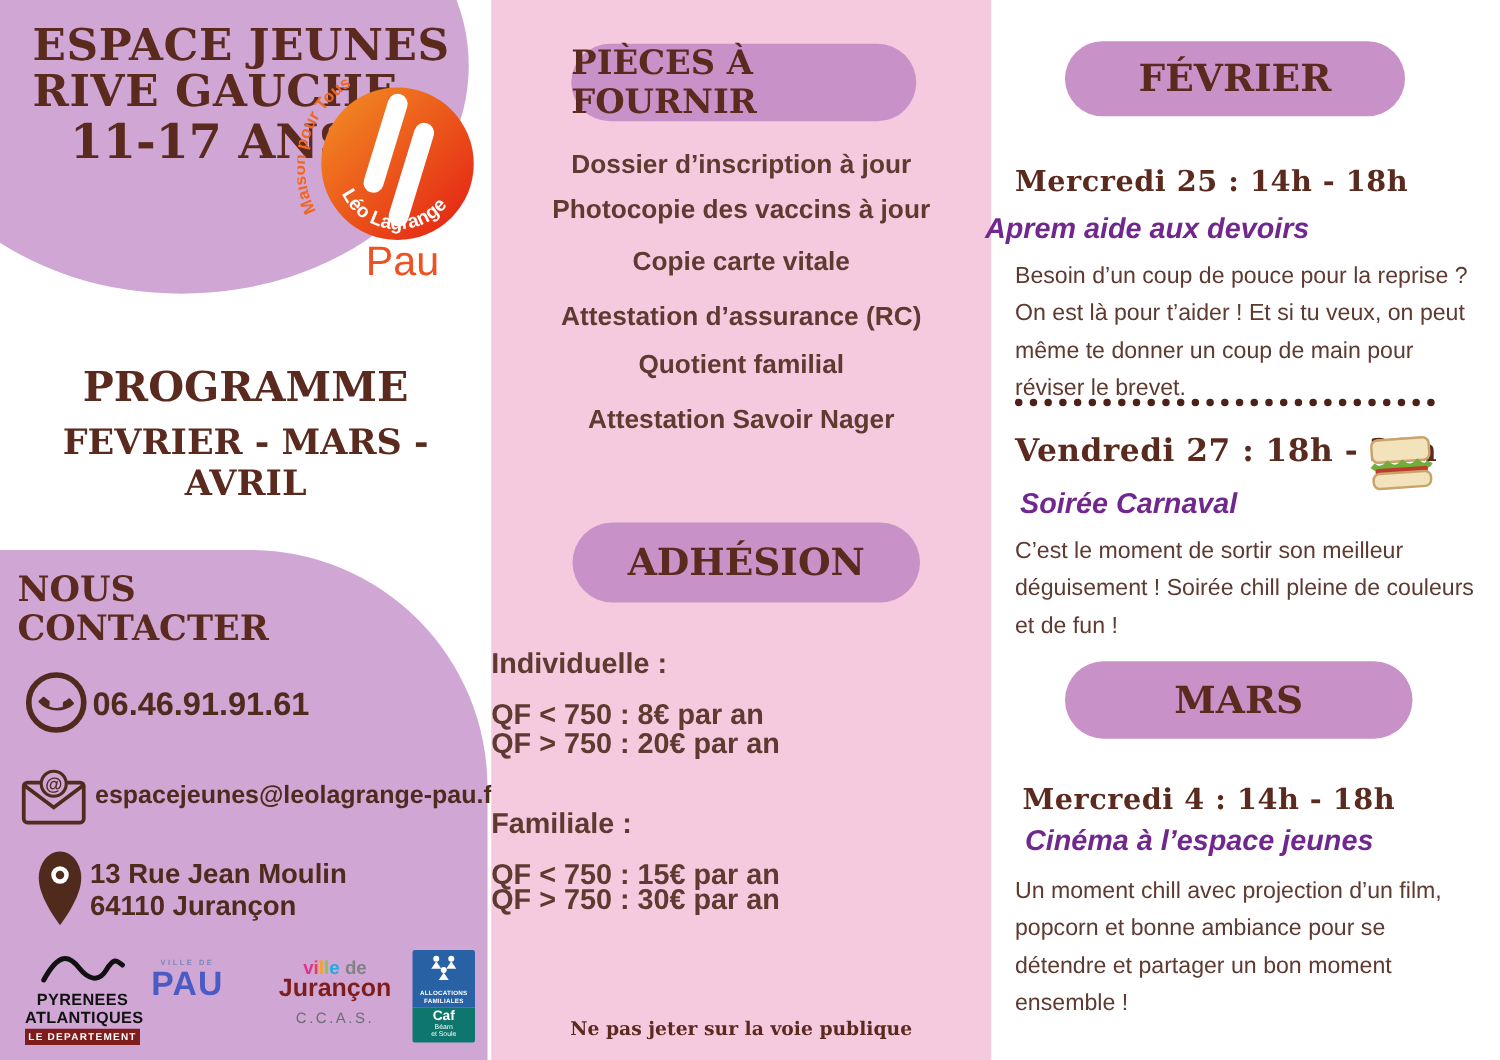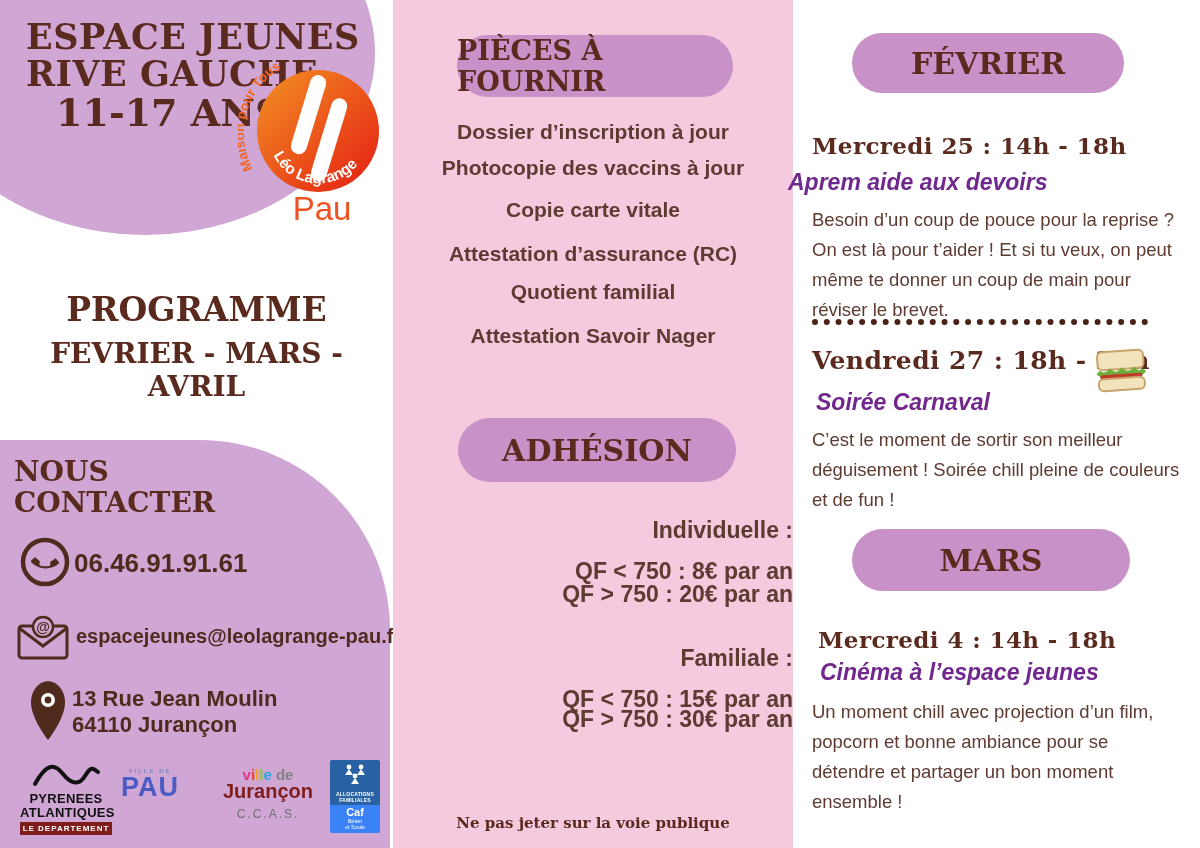--- a/index.html
+++ b/index.html
@@ -32,21 +32,21 @@
 
   
   .pill{position:absolute;background:var(--pill);border-radius:34px;display:flex;align-items:center;justify-content:center;font-family:"DejaVu Serif","Liberation Serif",serif;font-weight:bold;color:var(--brown);}
   .pill-pieces{left:457px;top:35px;width:276px;height:62px;font-size:27px;}
   .pill-adh{left:458px;top:418px;width:278px;height:64px;font-size:30px;}
   .pill-fev{left:852px;top:33px;width:272px;height:60px;font-size:30px;}
   .pill-mars{left:852px;top:529px;width:278px;height:62px;font-size:30px;}
 
   
   .mid-item{position:absolute;left:393px;width:400px;text-align:center;font-size:21px;}
-  .mid-center{position:absolute;left:393px;width:400px;text-align:right;}
+  .mid-center{position:absolute;left:393px;width:400px;text-align:left;}
   .qf{font-size:23px;}
   .footer-note{left:393px;top:814px;width:400px;text-align:center;font-size:15px;}
 
   
   .ev-date{position:absolute;left:812px;font-size:23px;letter-spacing:.4px;}
   .ev-name{position:absolute;left:788px;font-size:23px;font-style:italic;font-weight:bold;color:var(--purple);font-family:"Liberation Sans",sans-serif;}
   .ev-desc{position:absolute;left:812px;width:370px;font-size:18.5px;line-height:30px;color:var(--brown-body);font-family:"Liberation Sans",sans-serif;}
   .dotted{position:absolute;left:812px;top:319px;width:336px;height:0;border-top:6px dotted #4b2217;}
 
   
@@ -56,21 +56,21 @@
   .p-pau{left:118px;top:768px;width:64px;text-align:center;}
   .p-pau .vd{font-size:6px;letter-spacing:2px;color:#7a86b8;font-weight:bold;}
   .p-pau .nm{font-size:27px;font-weight:bold;color:#4a5bc4;letter-spacing:1px;line-height:26px;}
   .p-jur{left:218px;top:768px;width:100px;text-align:center;}
   .p-jur .vd{font-size:15px;font-weight:bold;line-height:13px;}
   .p-jur .nm{font-size:20px;font-weight:bold;color:#7f1d1d;line-height:20px;}
   .p-jur .sub{font-size:12px;color:#6d6e71;letter-spacing:2px;margin-top:6px;}
   .p-caf{left:330px;top:760px;width:50px;text-align:center;}
   .p-caf .blue{background:#2862a4;color:#fff;padding:3px 2px 2px;border-radius:2px 2px 0 0;}
   .p-caf .blue .tt{font-size:5px;line-height:6px;font-weight:bold;letter-spacing:.2px;}
-  .p-caf .green{background:#3b82f6;color:#fff;padding:2px 2px 3px;border-radius:0 0 2px 2px;}
+  .p-caf .green{background:#0f766e;color:#fff;padding:2px 2px 3px;border-radius:0 0 2px 2px;}
   .p-caf .green .nm{font-size:11px;font-weight:bold;line-height:11px;}
   .p-caf .green .sub{font-size:5.5px;line-height:6px;}
 </style>
 </head>
 <body>
 
 <div class="page">
 
   <div class="blob-top"></div>
   <div class="blob-bottom"></div>

